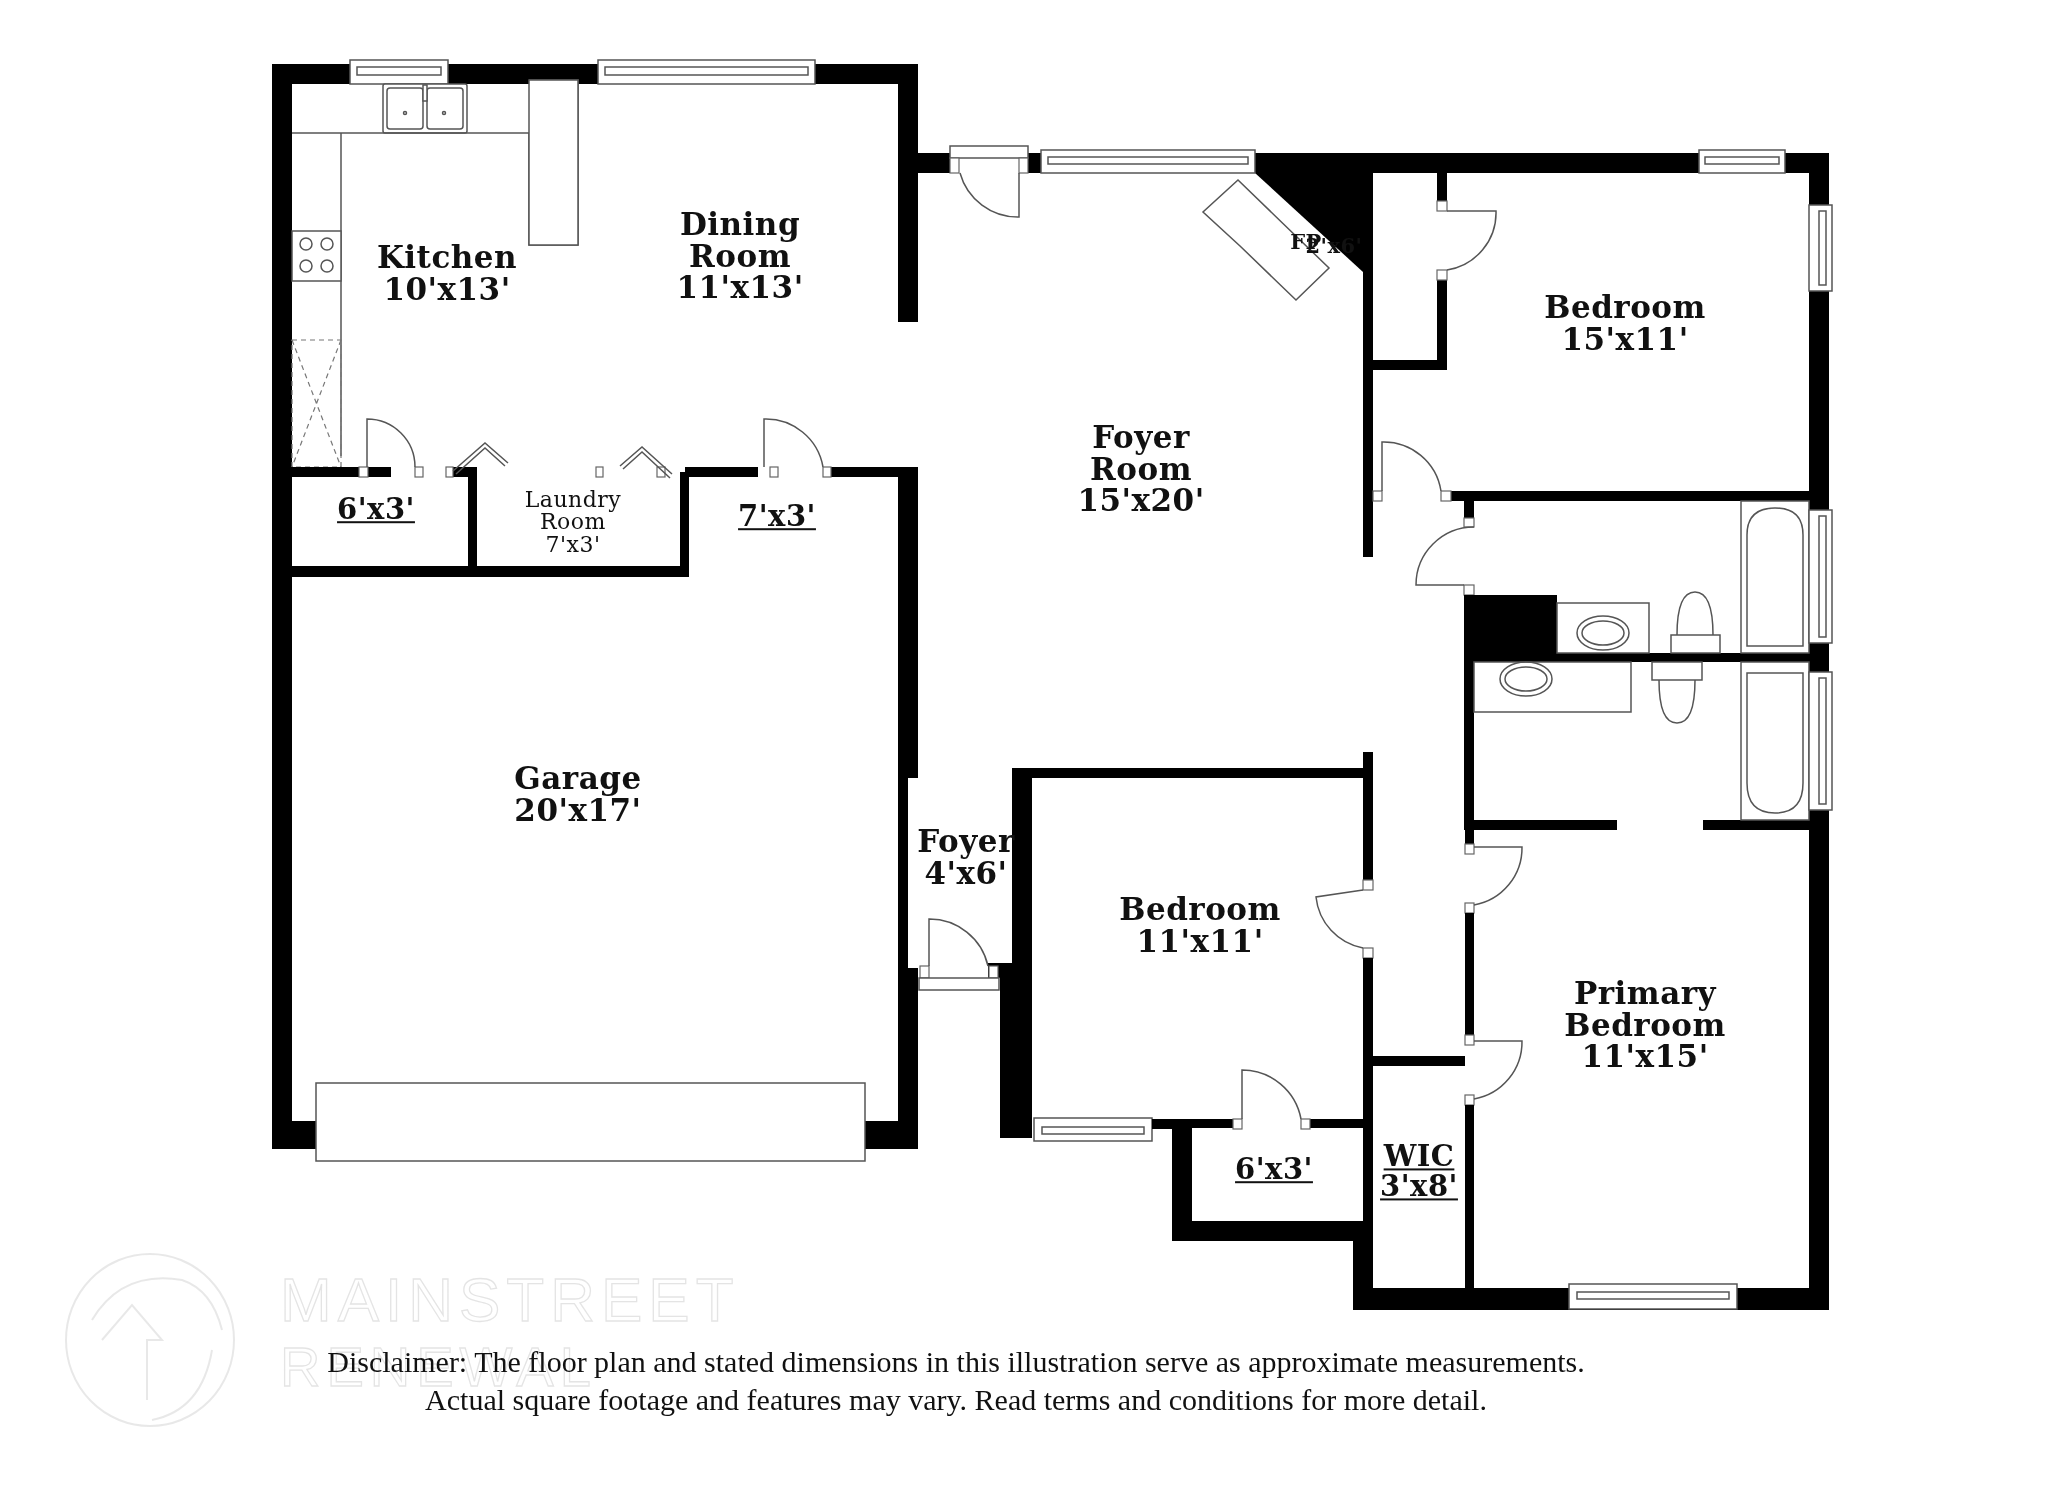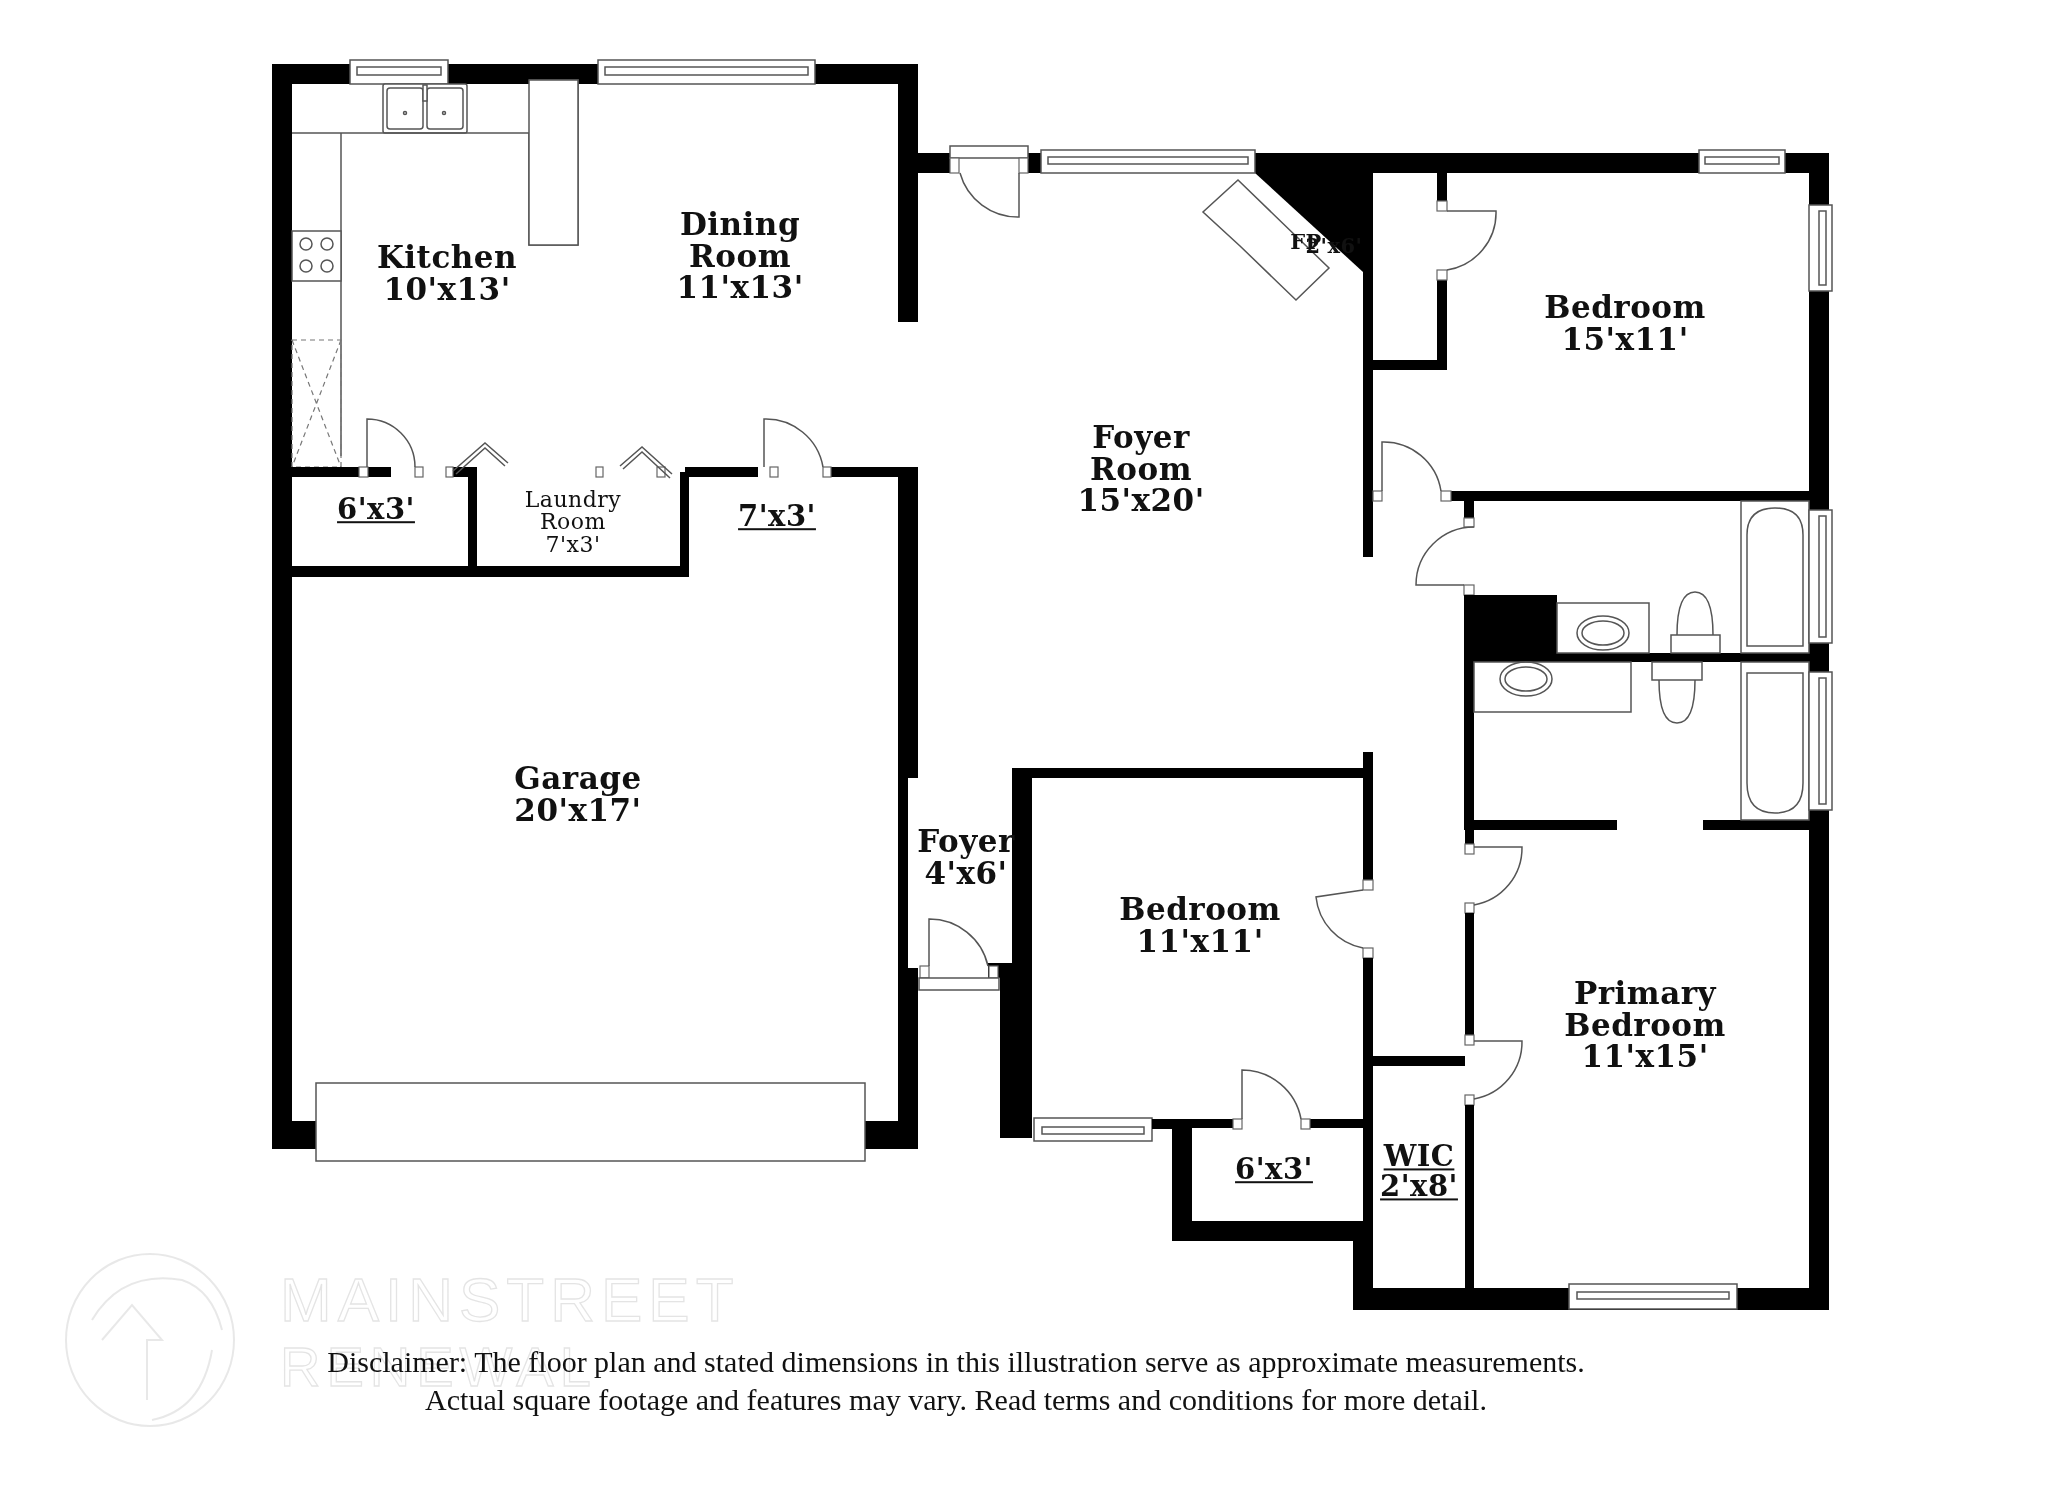--- a/index.html
+++ b/index.html
@@ -311,21 +311,21 @@
 </div>
 <div class="label lg" style="left:1200px; top:926px;">
   <span class="n">Bedroom</span>
   <span class="n">11'x11'</span>
 </div>
 <div class="label md" style="left:1274px; top:1170px;">
   <span class="n">6'x3'</span>
 </div>
 <div class="label md" style="left:1419px; top:1172px;">
   <span class="n">WIC</span>
-  <span class="n">2'x8'</span>
+  <span class="n">3'x8'</span>
 </div>
 <div class="label lg" style="left:1645px; top:1025px;">
   <span class="n">Primary</span>
   <span class="n">Bedroom</span>
   <span class="n">11'x15'</span>
 </div>
 
 <div class="watermark">
   <svg width="180" height="180" viewBox="0 0 180 180" style="position:absolute; left:0; top:0;">
     <ellipse cx="88" cy="90" rx="84" ry="86" fill="none" stroke="#d6d6d6" stroke-width="2"></ellipse>

